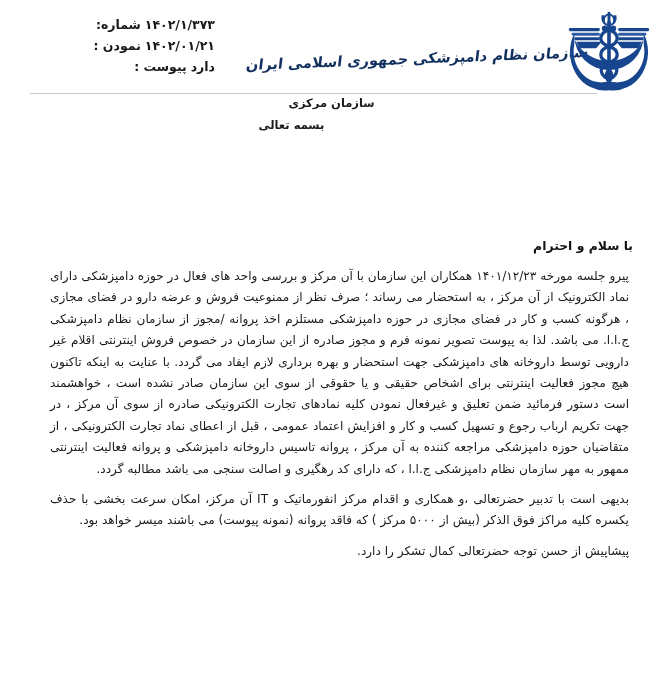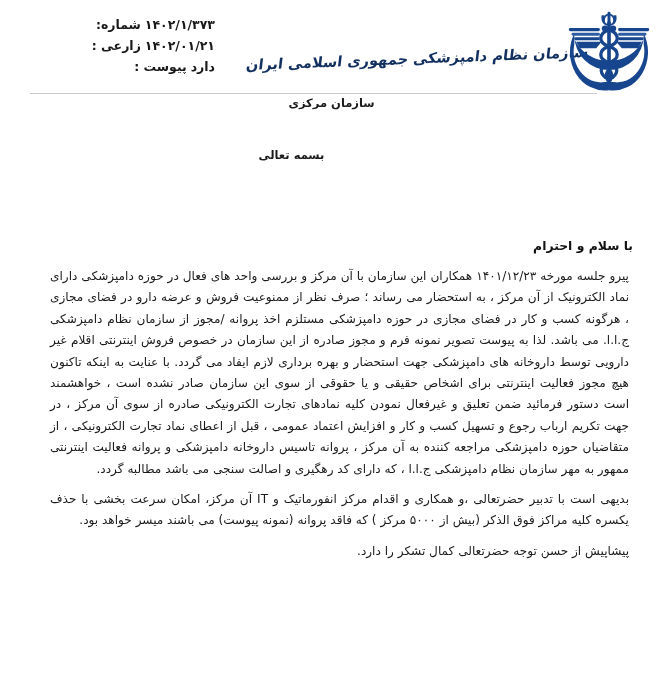--- a/index.html
+++ b/index.html
@@ -96,21 +96,20 @@
   .basmala {
     position: absolute;
     top: 118px;
     right: 0;
     left: 0;
     text-align: center;
     padding-right: 80px;
     font-size: 11.5px;
     font-weight: 700;
     color: #1b1b1b;
-    margin-top: 30px;
   }
 
   .addressee {
     position: absolute;
     top: 168px;
     right: 30px;
     left: 30px;
     text-align: right;
     color: #121212;
   }
@@ -199,21 +198,21 @@
 
   <div class="header">
 
     <div class="meta-block">
       <span class="meta-row">
         <span class="meta-value">۱۴۰۲/۱/۳۷۳</span>
         <span class="meta-label">شماره:</span>
       </span>
       <span class="meta-row">
         <span class="meta-value">۱۴۰۲/۰۱/۲۱</span>
-        <span class="meta-label">زارعی :</span>
+        <span class="meta-label">نمودن :</span>
       </span>
       <span class="meta-row">
         <span class="meta-value">دارد</span>
         <span class="meta-label">پیوست :</span>
       </span>
     </div>
 
     <div class="org-block">
       <span class="org-name">سازمان نظام دامپزشکی جمهوری اسلامی ایران</span>
     </div>

